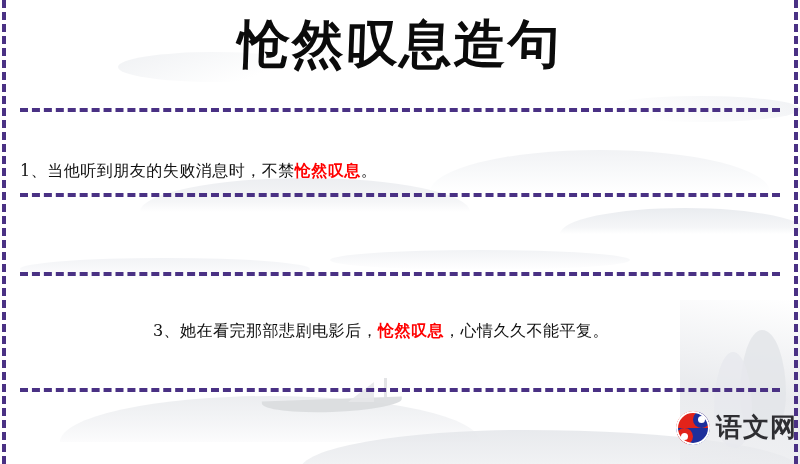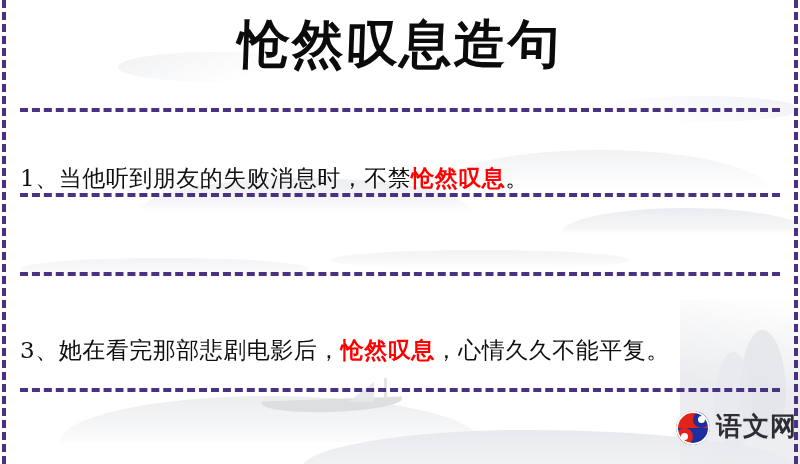--- a/index.html
+++ b/index.html
@@ -167,29 +167,29 @@
   .sep-1 { top: 108px; }
   .sep-2 { top: 193px; }
   .sep-3 { top: 272px; }
   .sep-4 { top: 388px; }
 
   .sentence {
     position: absolute;
     left: 20px;
     width: 740px;
     font-family: "DejaVu Serif", "Liberation Serif", serif;
-    font-size: 23px;
+    font-size: 16px;
     line-height: 46px;
     color: #101010;
     letter-spacing: .5px;
     white-space: normal;
   }
   .s-1 { top: 132px; }
   .s-2 { top: 215px; }
-  .s-3 { top: 304px; width: 722px; }
+  .s-3 { top: 292px; width: 722px; text-align: center; }
 
   .idiom {
     color: #ff0000;
     font-weight: 700;
   }
 
   
   .site-logo {
     position: absolute;
     left: 676px;
@@ -237,21 +237,21 @@
   .logo-mark .eye-top    { left: 22px; top: 5px; }
   .logo-mark .eye-bottom { left: 5px;  top: 22px; }
   .logo-mark .ring {
     position: absolute;
     inset: 0;
     border-radius: 50%;
     border: 2px solid #ffffff;
     box-sizing: border-box;
   }
   .logo-text {
-    font-family: Liberation Mono, monospace;
+    font-family: Liberation Serif, serif;
     font-size: 26px;
     font-weight: 700;
     color: #2e2e32;
     letter-spacing: 1px;
     line-height: 1;
   }
 </style>
 </head>
 <body>
 

